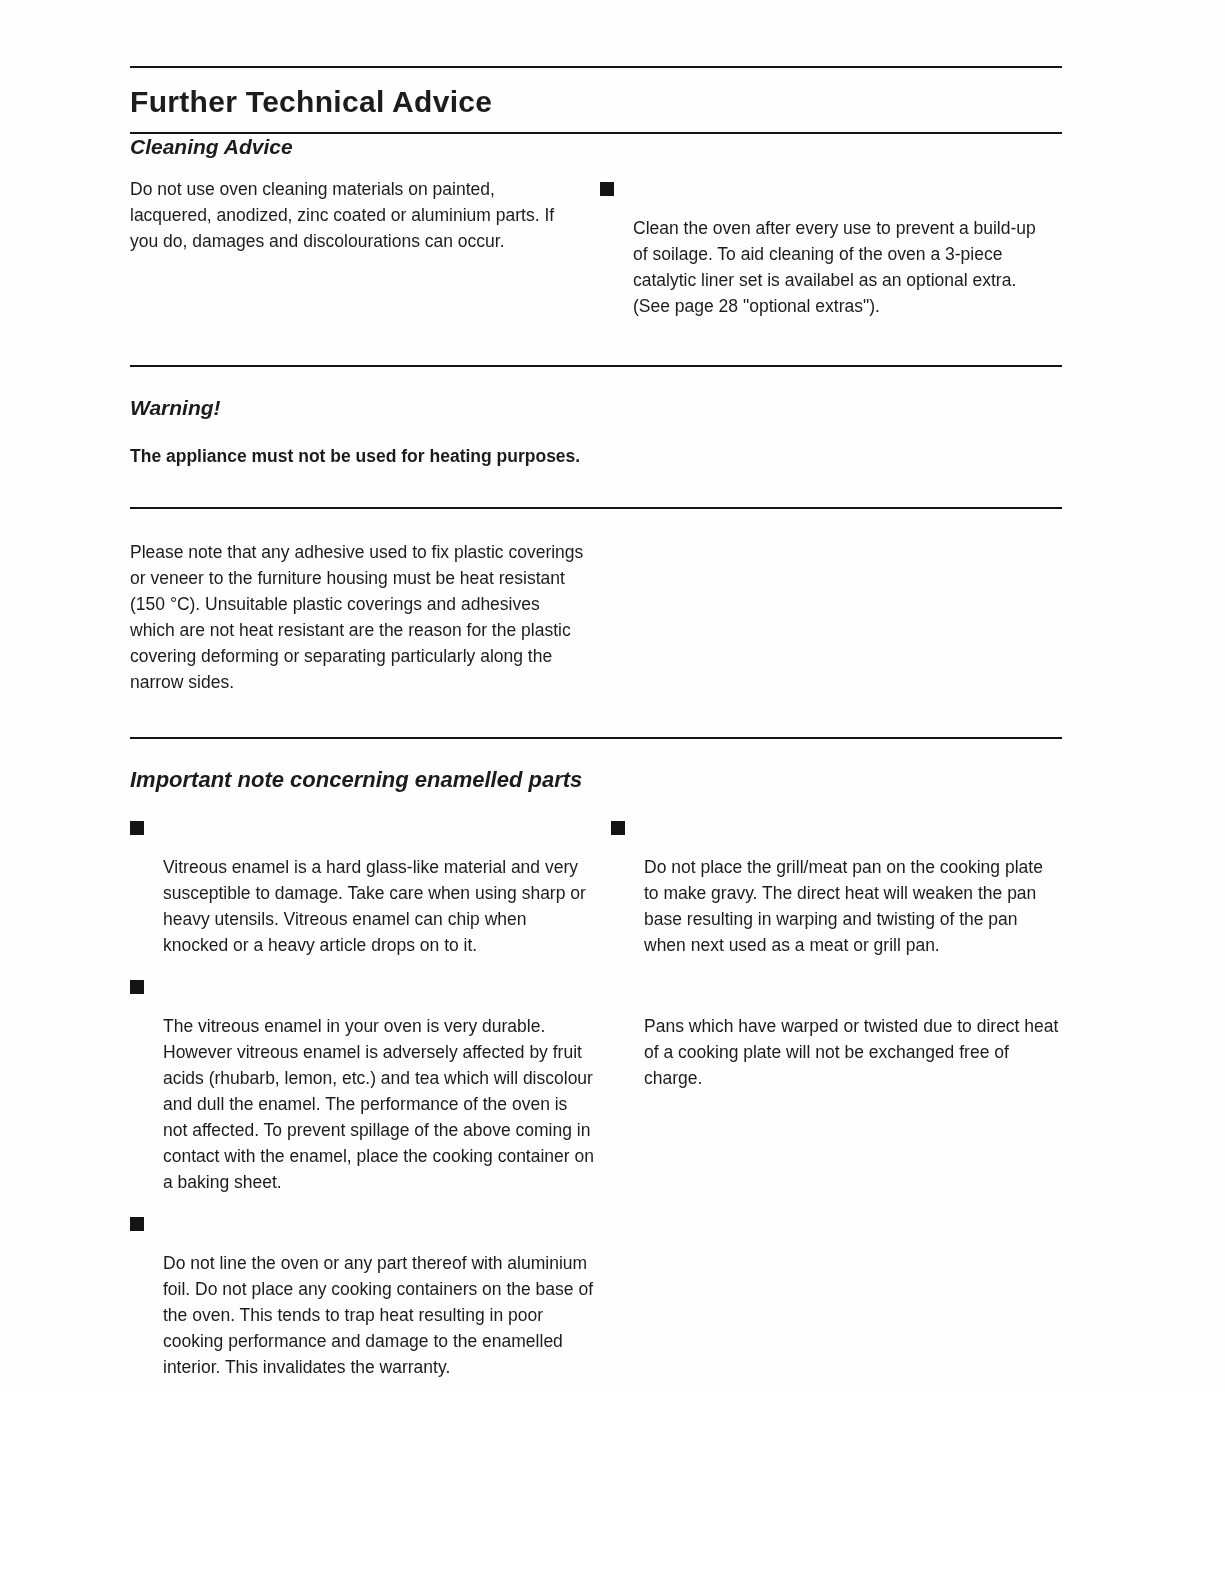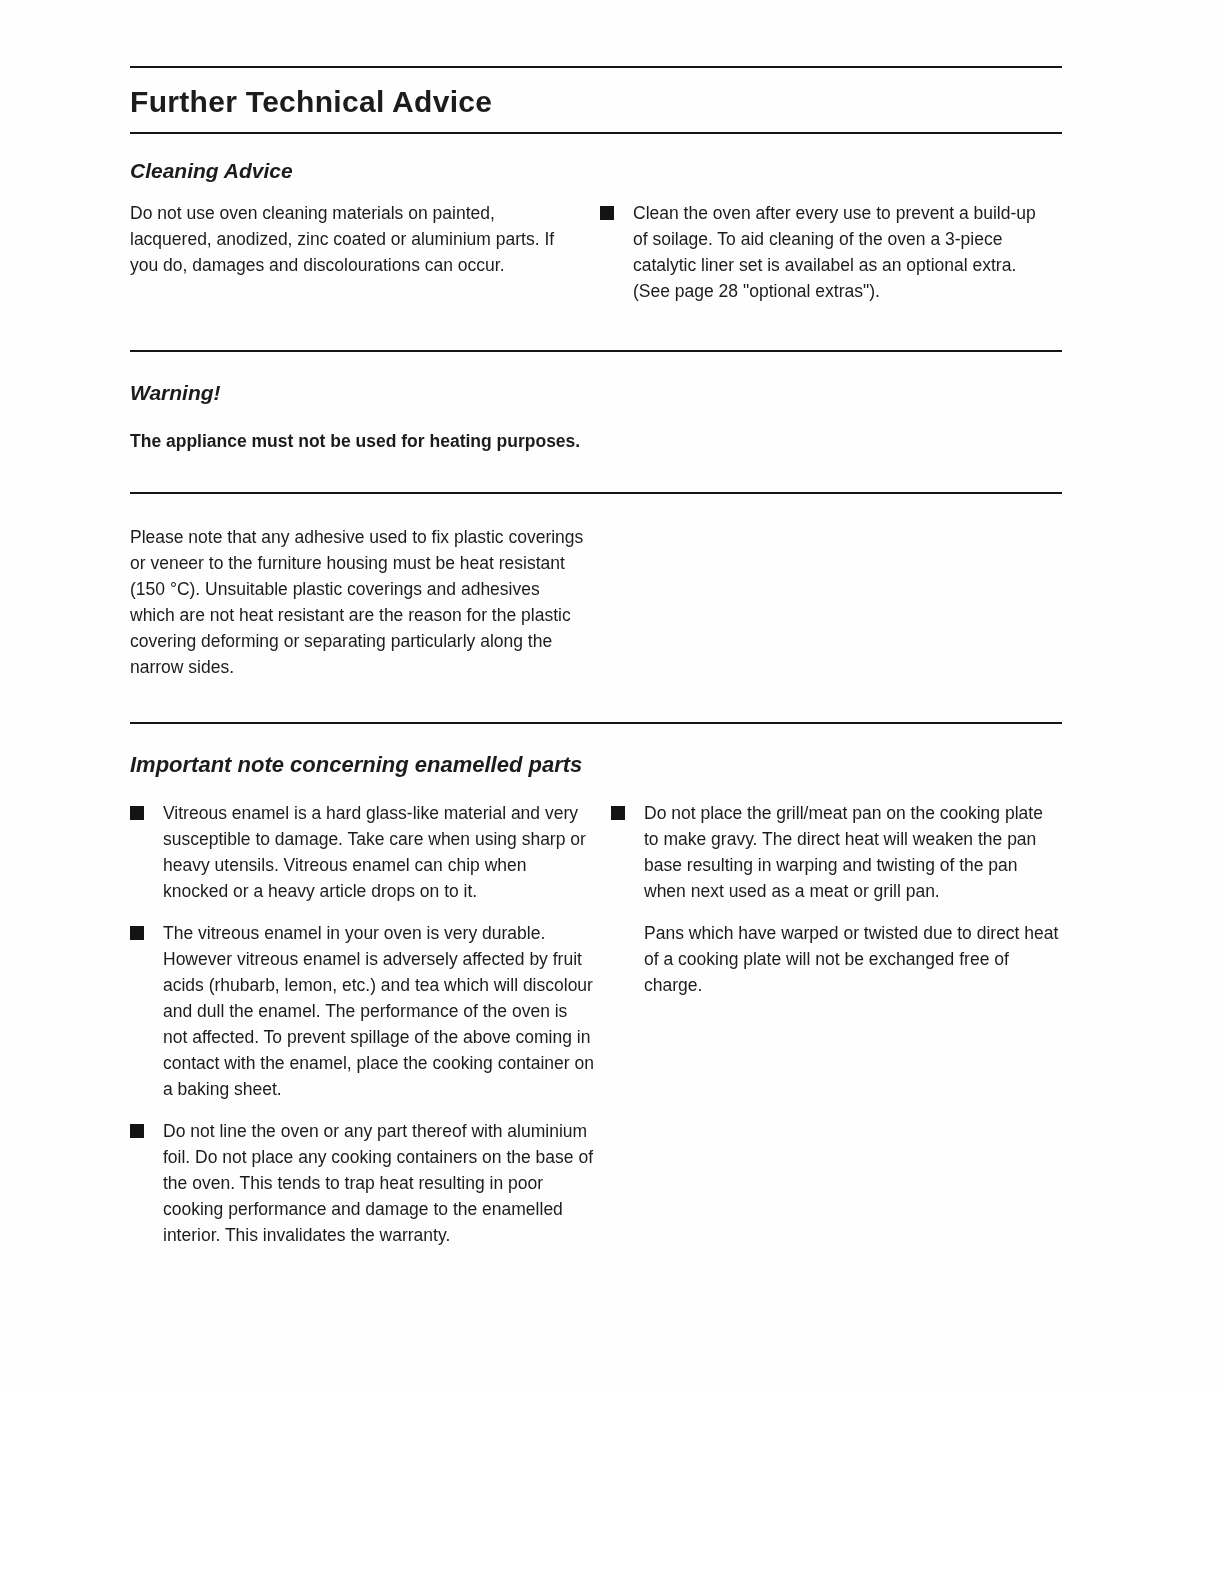--- a/index.html
+++ b/index.html
@@ -39,26 +39,27 @@
     letter-spacing: 0.3px;
     margin-top: 16px;
     line-height: 36px;
   }
   .section-heading {
     font-size: 21px;
     font-weight: bold;
     font-style: italic;
     line-height: 26px;
   }
-  .heading-cleaning { margin-top: 24px; }
+  .heading-cleaning { }
   .heading-warning { margin-top: 28px; }
   .heading-enamel { margin-top: 28px; font-size: 22px; }
   .body-text {
     font-size: 17.5px;
     line-height: 26px;
+    margin-top: 39px;
   }
   .two-col {
     display: grid;
     grid-template-columns: 448px 1fr;
     column-gap: 22px;
     margin-top: 16px;
     align-items: start;
   }
   .two-col-bullets {
     display: grid;

